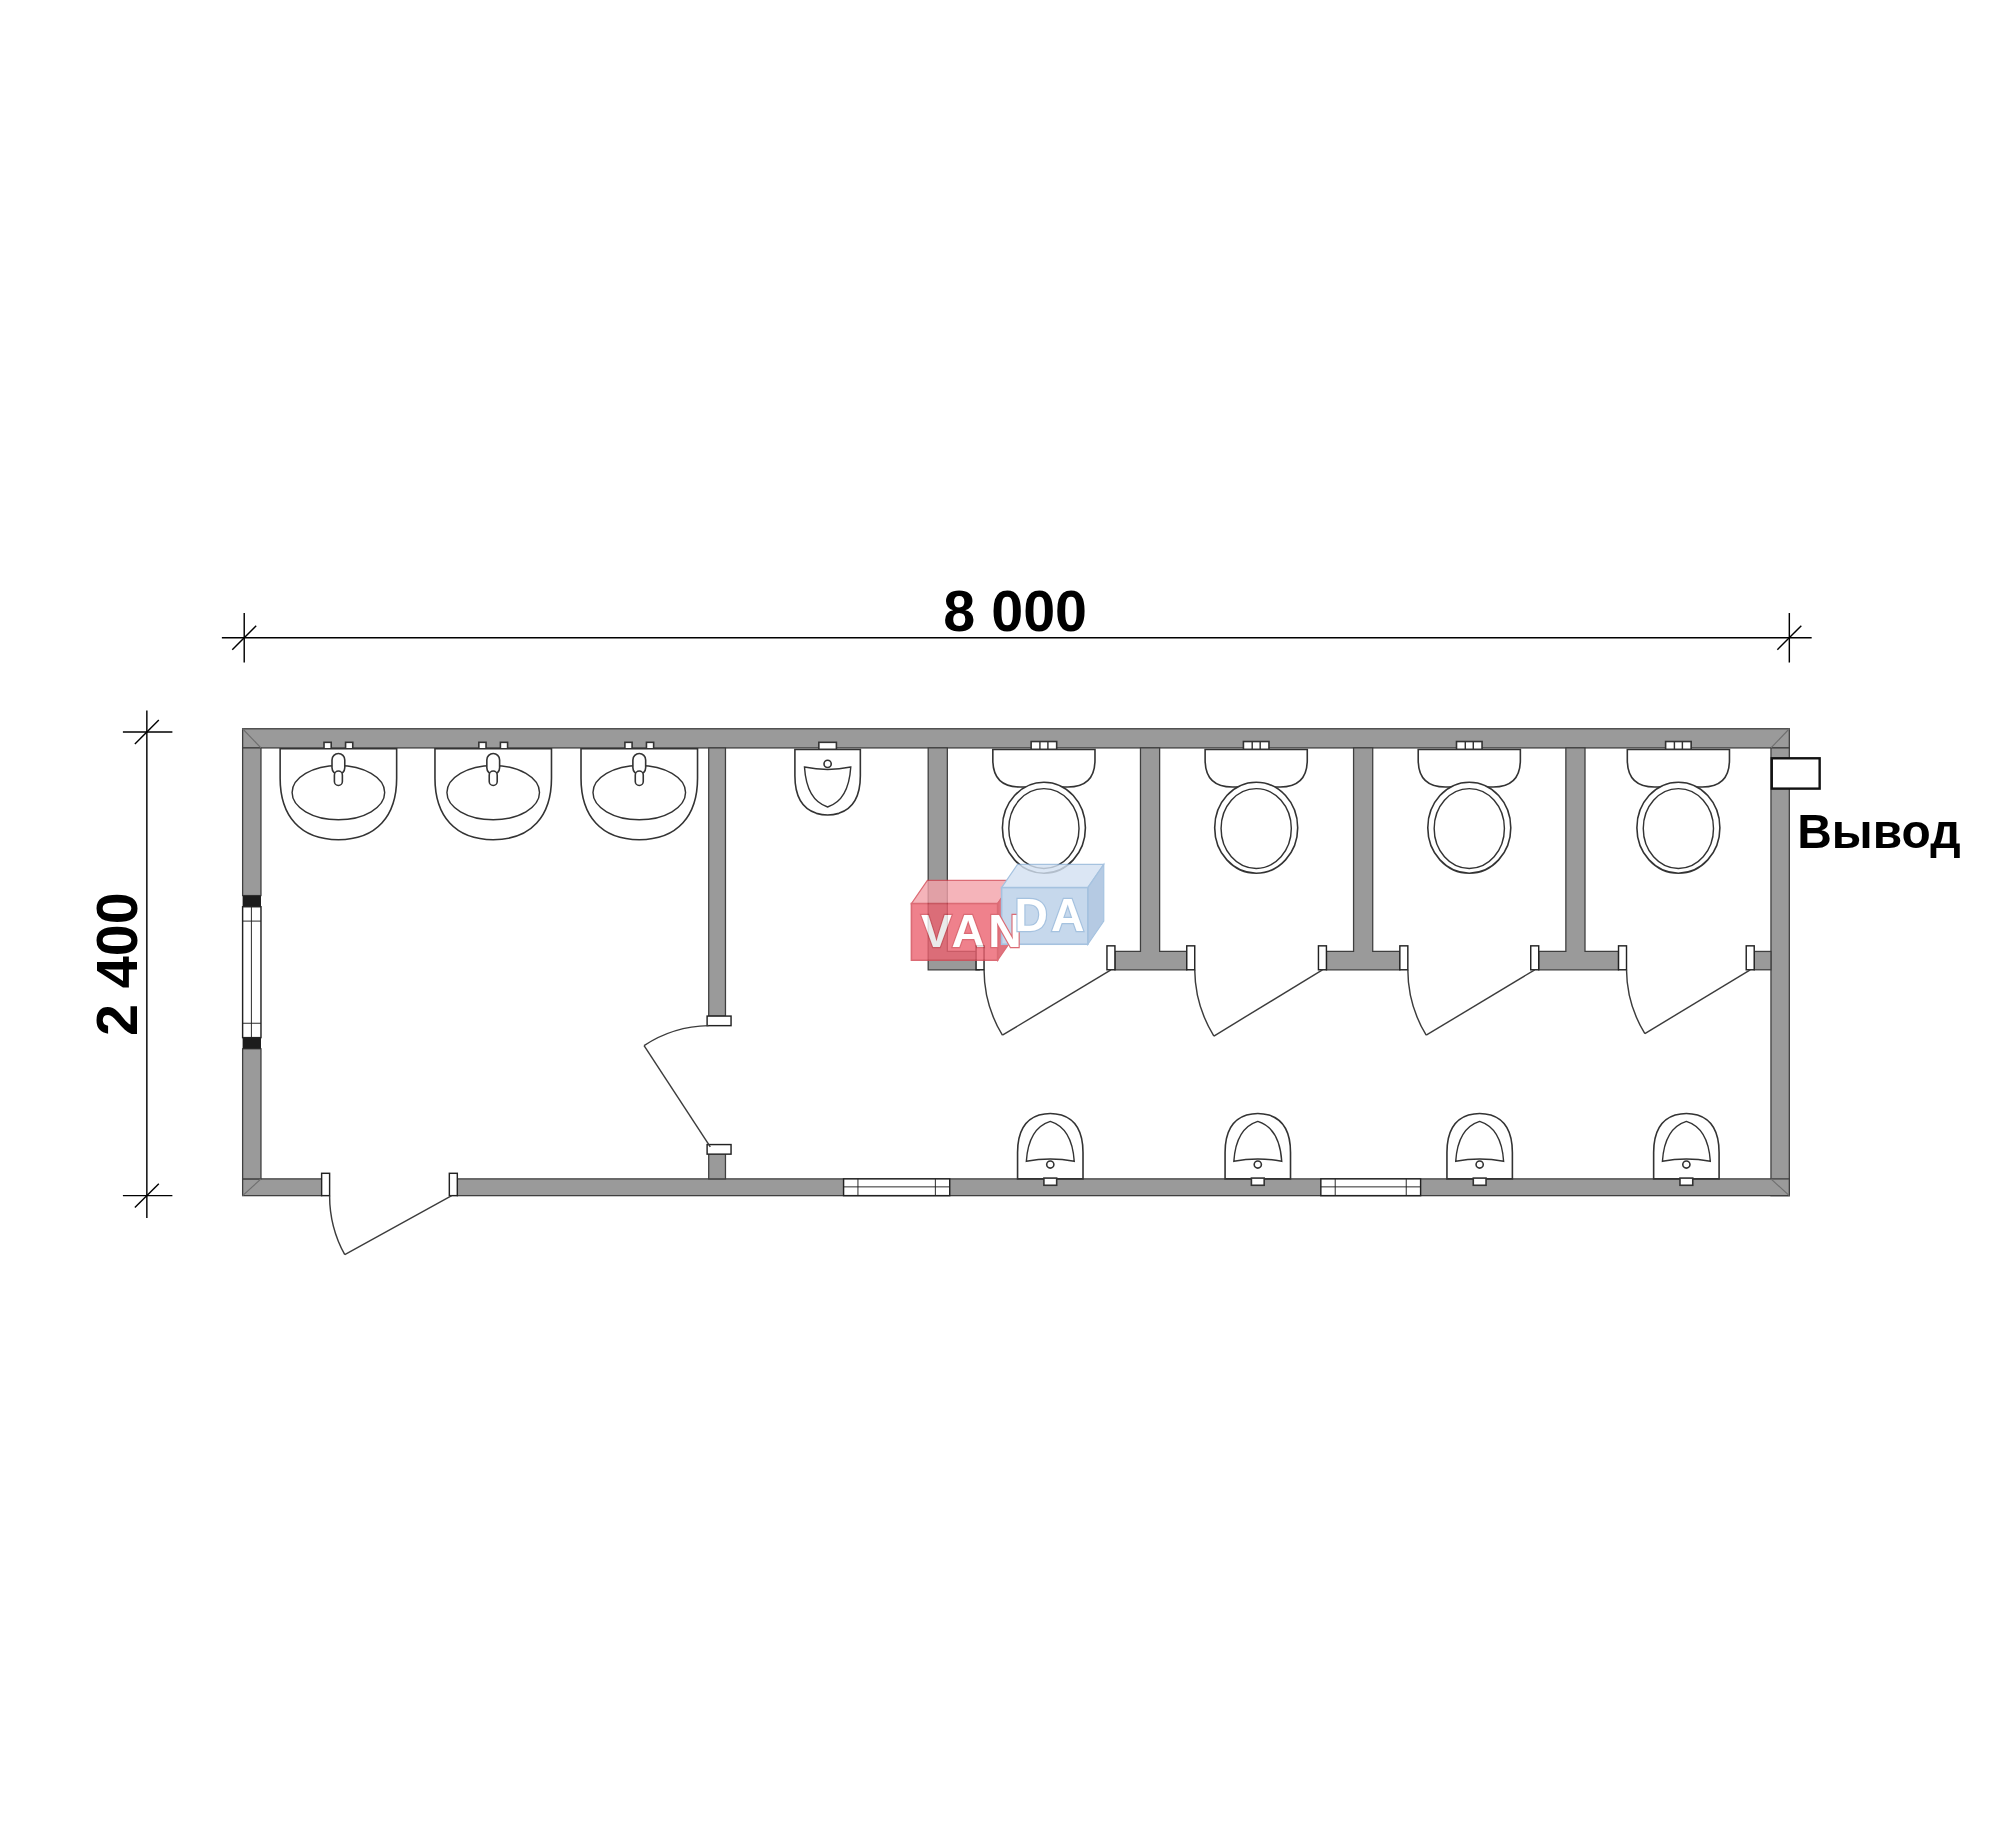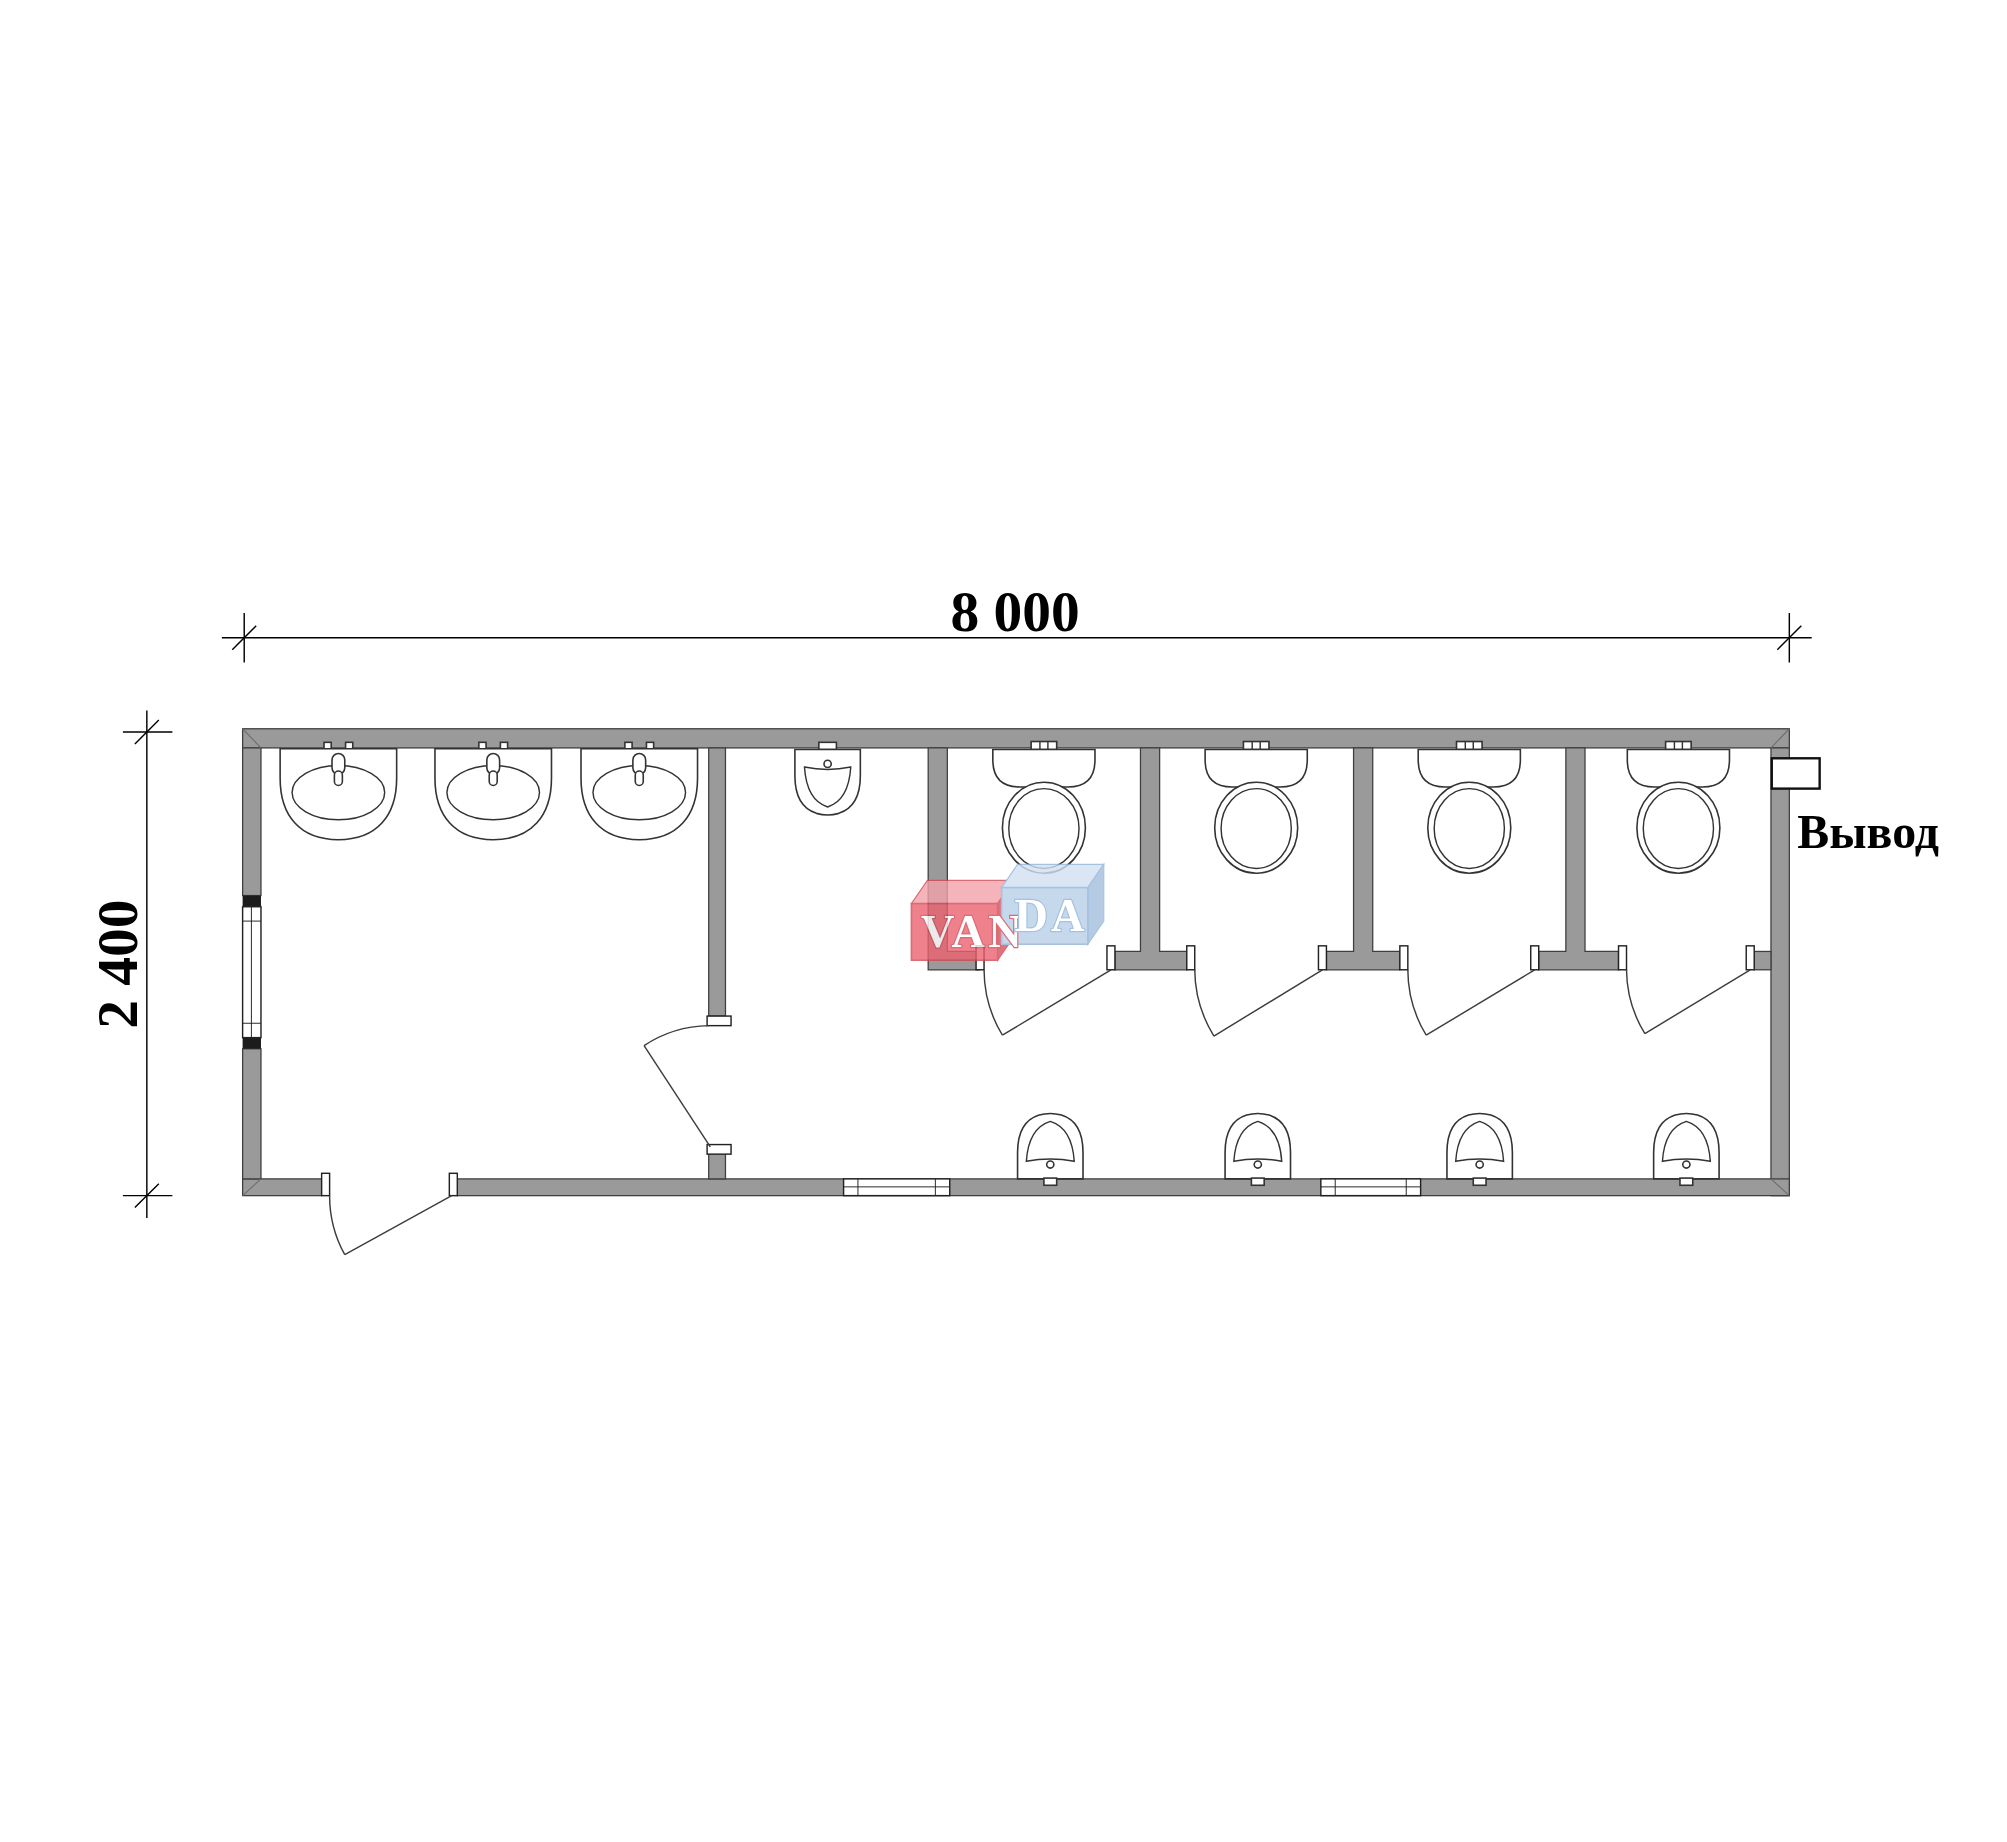--- a/index.html
+++ b/index.html
@@ -1,17 +1,17 @@
 <!DOCTYPE html>
 <html style="font-size:12.8px"><head>
 <meta charset="utf-8">
 <style>
   html,body{margin:0;padding:0;background:#fff;}
   .page{width:1840px;height:1843px;position:relative;background:#fff;
-        font-family:Liberation Serif, serif;}
+        font-family:Liberation Sans, sans-serif;}
   .wall{fill:#9a9a9a;stroke:#3f3f3f;stroke-width:1.6;}
   .miter{stroke:#6e6e6e;stroke-width:1.4;}
   .cap{fill:#1c1c1c;stroke:none;}
   .jamb{fill:#ffffff;stroke:#222222;stroke-width:1.8;}
   .win{fill:#ffffff;stroke:#222222;stroke-width:1.8;}
   .winline{stroke:#222222;stroke-width:1.2;fill:none;}
   .fix{fill:#ffffff;stroke:#333333;stroke-width:2;}
   .fixline{fill:none;stroke:#333333;stroke-width:1.8;}
   .door{fill:none;stroke:#3c3c3c;stroke-width:1.8;}
   .dim{stroke:#000000;stroke-width:1.8;fill:none;}

